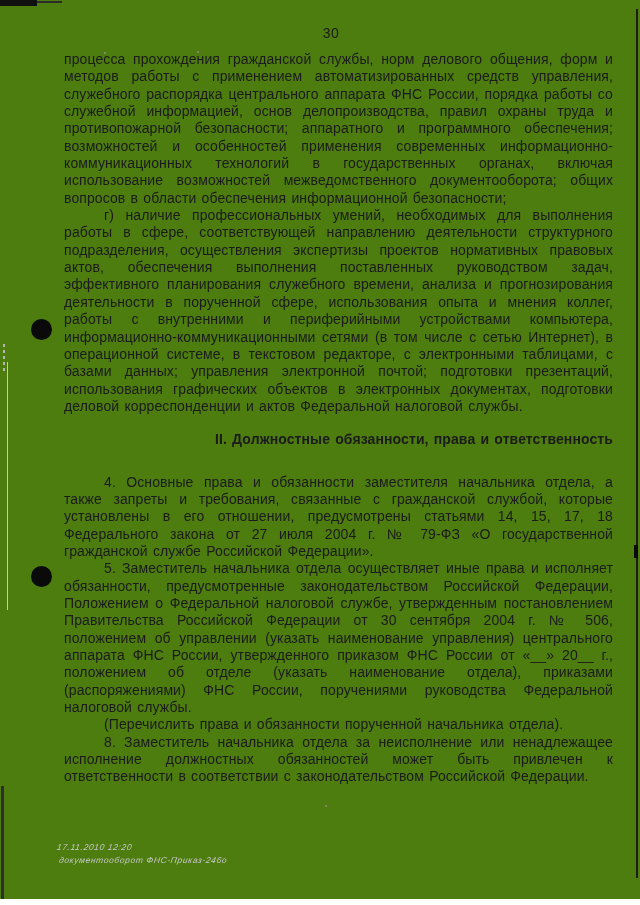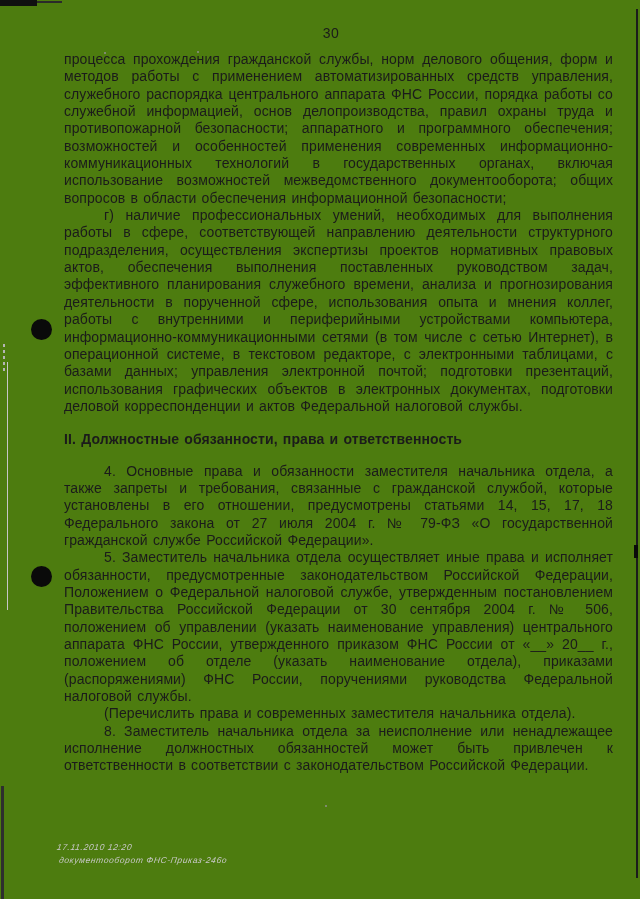--- a/index.html
+++ b/index.html
@@ -32,22 +32,22 @@
     width: 549px;
     font-size: 14px;
     line-height: 17.35px;
     text-align: justify;
     letter-spacing: 0.1px;
     word-spacing: 1.2px;
   }
   .para { margin: 0; }
   .para.indent { text-indent: 40px; }
   .section-heading {
-    margin: 16px 0 14px 0;
-    text-align: left;
+    margin: 16px 0 25px 0;
+    text-align: right;
     font-weight: bold;
     text-indent: 0;
   }
   
   .punch-hole {
     position: absolute;
     left: 31px;
     width: 21px;
     height: 21px;
     border-radius: 50%;
@@ -132,21 +132,21 @@
 <div class="page">
 
   <div class="page-number">30</div>
 
   <div class="body-text">
     <p class="para">процесса прохождения гражданской службы, норм делового общения, форм и методов работы с применением автоматизированных средств управления, служебного распорядка центрального аппарата ФНС России, порядка работы со служебной информацией, основ делопроизводства, правил охраны труда и противопожарной безопасности; аппаратного и программного обеспечения; возможностей и особенностей применения современных информационно-коммуникационных технологий в государственных органах, включая использование возможностей межведомственного документооборота; общих вопросов в области обеспечения информационной безопасности;</p>
     <p class="para indent">г) наличие профессиональных умений, необходимых для выполнения работы в сфере, соответствующей направлению деятельности структурного подразделения, осуществления экспертизы проектов нормативных правовых актов, обеспечения выполнения поставленных руководством задач, эффективного планирования служебного времени, анализа и прогнозирования деятельности в порученной сфере, использования опыта и мнения коллег, работы с внутренними и периферийными устройствами компьютера, информационно-коммуникационными сетями (в том числе с сетью Интернет), в операционной системе, в текстовом редакторе, с электронными таблицами, с базами данных; управления электронной почтой; подготовки презентаций, использования графических объектов в электронных документах, подготовки деловой корреспонденции и актов Федеральной налоговой службы.</p>
     <p class="para section-heading">II. Должностные обязанности, права и ответственность</p>
     <p class="para indent">4. Основные права и обязанности заместителя начальника отдела, а также запреты и требования, связанные с гражданской службой, которые установлены в его отношении, предусмотрены статьями 14, 15, 17, 18 Федерального закона от 27 июля 2004 г. № 79-ФЗ «О государственной гражданской службе Российской Федерации».</p>
     <p class="para indent">5. Заместитель начальника отдела осуществляет иные права и исполняет обязанности, предусмотренные законодательством Российской Федерации, Положением о Федеральной налоговой службе, утвержденным постановлением Правительства Российской Федерации от 30 сентября 2004 г. № 506, положением об управлении (указать наименование управления) центрального аппарата ФНС России, утвержденного приказом ФНС России от «__» 20__ г., положением об отделе (указать наименование отдела), приказами (распоряжениями) ФНС России, поручениями руководства Федеральной налоговой службы.</p>
-    <p class="para indent">(Перечислить права и современных заместителя начальника отдела).</p>
+    <p class="para indent">(Перечислить права и обязанности порученной начальника отдела).</p>
     <p class="para indent">8. Заместитель начальника отдела за неисполнение или ненадлежащее исполнение должностных обязанностей может быть привлечен к ответственности в соответствии с законодательством Российской Федерации.</p>
   </div>
 
   <div class="footer-stamp">
     <div class="line1">17.11.2010 12:20</div>
     <div class="line2">документооборот ФНС-Приказ-246о</div>
   </div>
 
   <div class="punch-hole hole-top"></div>
   <div class="punch-hole hole-bottom"></div>

